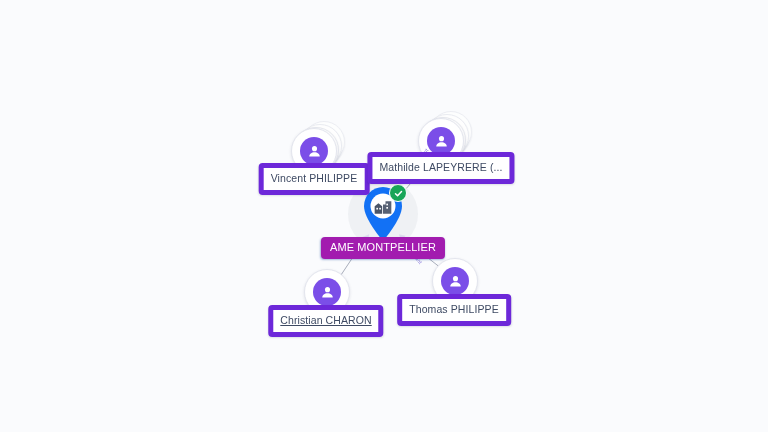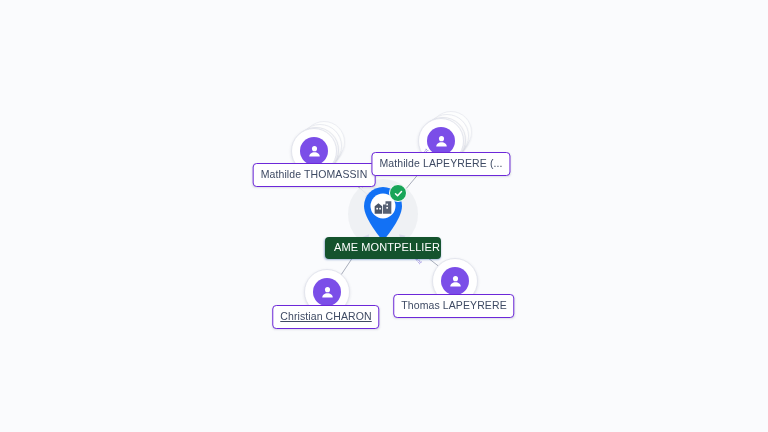--- a/index.html
+++ b/index.html
@@ -99,21 +99,21 @@
   .node-label {
     position: absolute;
     white-space: nowrap;
     background: #ffffff;
     color: #3e4a63;
     font-size: 10.5px;
     line-height: 1;
     letter-spacing: 0.1px;
     padding: 5px 7px 6px 7px;
     border-radius: 4px;
-    border: 1px solid #6d28d9;
+    border: 5px solid #6d28d9;
     box-shadow: 0 1px 2px rgba(30, 40, 80, 0.13);
     transform: translateX(-50%);
     z-index: 6;
   }
 
   
   .company-node {
     position: absolute;
     transform: translate(-50%, -50%);
     width: 76px;
@@ -154,25 +154,25 @@
     background: #18a558;
     border: 1.5px solid #ffffff;
     display: flex;
     align-items: center;
     justify-content: center;
     z-index: 8;
   }
   .company-label {
     position: absolute;
     white-space: nowrap;
-    background: #14532d;
+    background: #a21caf;
     color: #ffffff;
     font-size: 11px;
     line-height: 1;
-    padding: 5px 1px 6px 9px;
+    padding: 5px 9px 6px 9px;
     border-radius: 4px;
     transform: translateX(-50%);
     box-shadow: 0 1px 2px rgba(10, 60, 150, 0.35);
     z-index: 7;
     letter-spacing: 0.1px;
   }
 
   
   .edge-label {
     position: absolute;
@@ -220,21 +220,21 @@
       <div class="person-disc">
         <div class="avatar-circle">
           <svg width="17" height="17" viewBox="0 0 24 24" fill="#ffffff">
             <circle cx="12" cy="8" r="3.6"></circle>
             <path d="M4.6 19.2c0-3.7 3.3-6 7.4-6s7.4 2.3 7.4 6z"></path>
           </svg>
         </div>
       </div>
     </div>
   </div>
-  <div class="node-label" style="left:314px; top:163px;">Mathilde THOMASSIN</div>
+  <div class="node-label" style="left:314px; top:163px;">Vincent PHILIPPE</div>
 
   <div class="node" style="left:441px; top:139px;">
     <div class="person-stack">
       <div class="stack-card c3"></div>
       <div class="stack-card c2"></div>
       <div class="stack-card c1"></div>
       <div class="person-disc">
         <div class="avatar-circle">
           <svg width="17" height="17" viewBox="0 0 24 24" fill="#ffffff">
             <circle cx="12" cy="8" r="3.6"></circle>
@@ -267,21 +267,21 @@
       <div class="person-disc">
         <div class="avatar-circle">
           <svg width="17" height="17" viewBox="0 0 24 24" fill="#ffffff">
             <circle cx="12" cy="8" r="3.6"></circle>
             <path d="M4.6 19.2c0-3.7 3.3-6 7.4-6s7.4 2.3 7.4 6z"></path>
           </svg>
         </div>
       </div>
     </div>
   </div>
-  <div class="node-label" style="left:454px; top:294px;">Thomas LAPEYRERE</div>
+  <div class="node-label" style="left:454px; top:294px;">Thomas PHILIPPE</div>
 
   <div class="company-node" style="left:383px; top:214px;">
     <div class="company-halo"></div>
     <div class="pin-wrap">
       <svg width="46" height="58" viewBox="0 0 46 58">
         <path d="M23 2C12.5 2 4 10.5 4 21c0 13.5 19 35 19 35s19-21.5 19-35C42 10.5 33.5 2 23 2z" fill="#1271f5"></path>
         <circle cx="23" cy="21" r="12.5" fill="#ffffff"></circle>
       </svg>
       <svg class="pin-building" viewBox="0 0 24 24" fill="#4a5568">
         <path d="M2 20h9v-9l-4.5-3.4L2 11z"></path>

